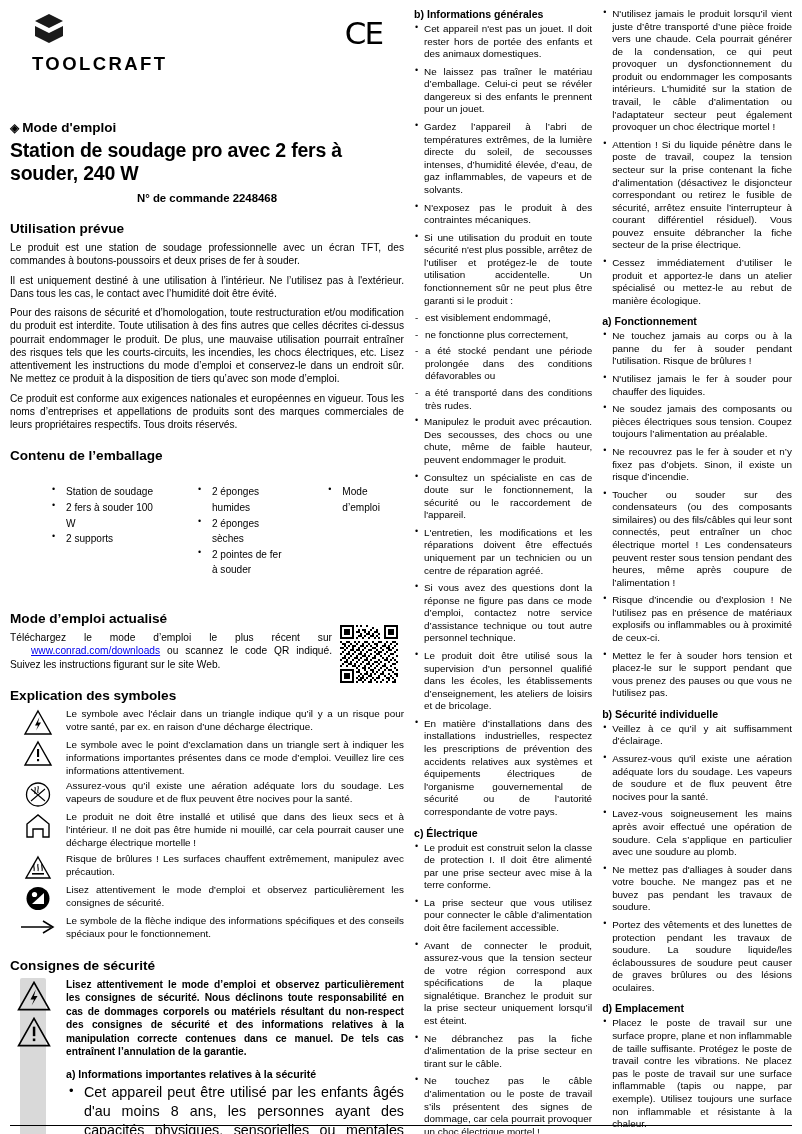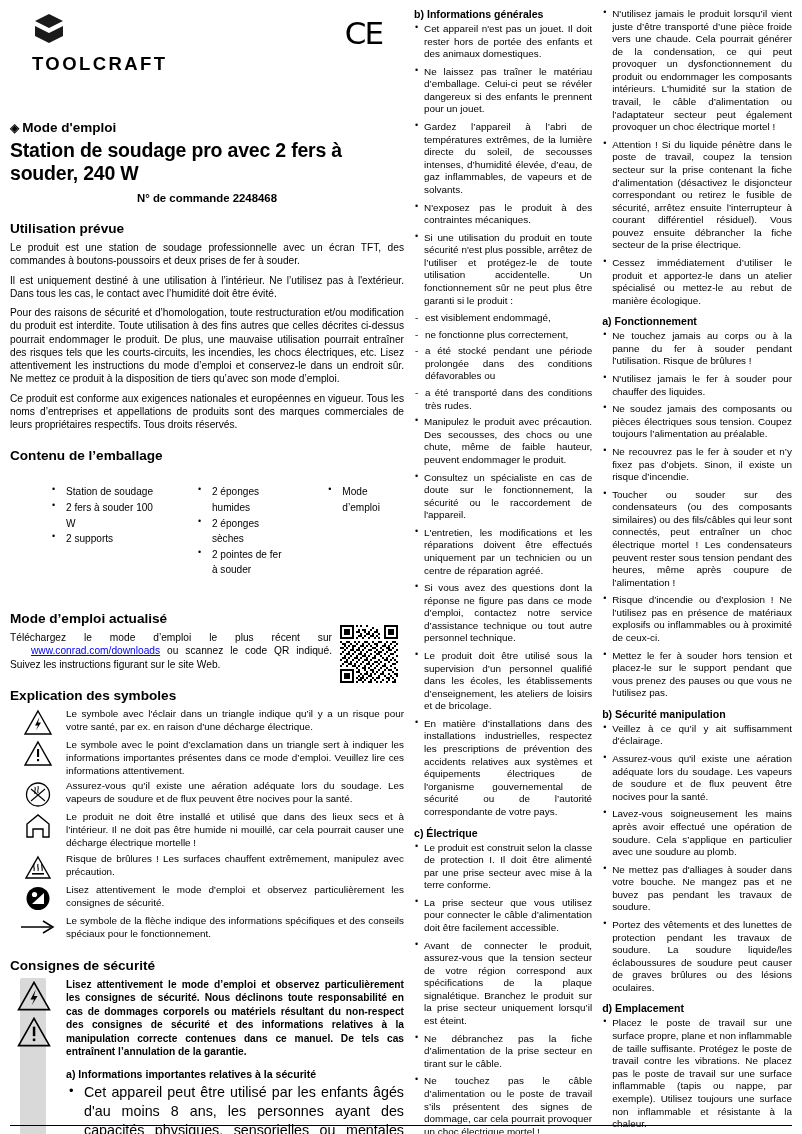--- a/index.html
+++ b/index.html
@@ -521,21 +521,21 @@
       <ul class="b">
         <li>Ne touchez jamais au corps ou à la panne du fer à souder pendant l’utilisation. Risque de brûlures !</li>
         <li>N'utilisez jamais le fer à souder pour chauffer des liquides.</li>
         <li>Ne soudez jamais des composants ou pièces électriques sous tension. Coupez toujours l’alimentation au préalable.</li>
         <li>Ne recouvrez pas le fer à souder et n’y fixez pas d’objets. Sinon, il existe un risque d’incendie.</li>
         <li>Toucher ou souder sur des condensateurs (ou des composants similaires) ou des fils/câbles qui leur sont connectés, peut entraîner un choc électrique mortel ! Les condensateurs peuvent rester sous tension pendant des heures, même après coupure de l’alimentation !</li>
         <li>Risque d’incendie ou d’explosion ! Ne l’utilisez pas en présence de matériaux explosifs ou inflammables ou à proximité de ceux-ci.</li>
         <li>Mettez le fer à souder hors tension et placez-le sur le support pendant que vous prenez des pauses ou que vous ne l'utilisez pas.</li>
       </ul>
 
-      <h3 class="sub">b) Sécurité manipulation</h3>
+      <h3 class="sub">b) Sécurité individuelle</h3>
       <ul class="b">
         <li>Veillez à ce qu’il y ait suffisamment d’éclairage.</li>
         <li>Assurez-vous qu'il existe une aération adéquate lors du soudage. Les vapeurs de soudure et de flux peuvent être nocives pour la santé.</li>
         <li>Lavez-vous soigneusement les mains après avoir effectué une opération de soudure. Cela s’applique en particulier avec une soudure au plomb.</li>
         <li>Ne mettez pas d'alliages à souder dans votre bouche. Ne mangez pas et ne buvez pas pendant les travaux de soudure.</li>
         <li>Portez des vêtements et des lunettes de protection pendant les travaux de soudure. La soudure liquide/les éclaboussures de soudure peut causer de graves brûlures ou des lésions oculaires.</li>
       </ul>
 
       <h3 class="sub">d) Emplacement</h3>
       <ul class="b">

